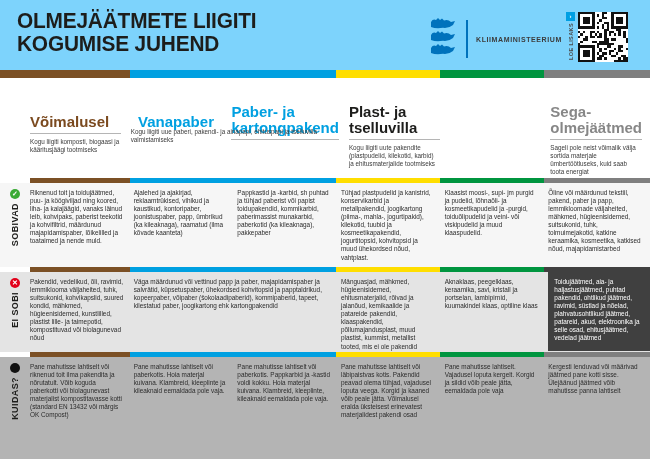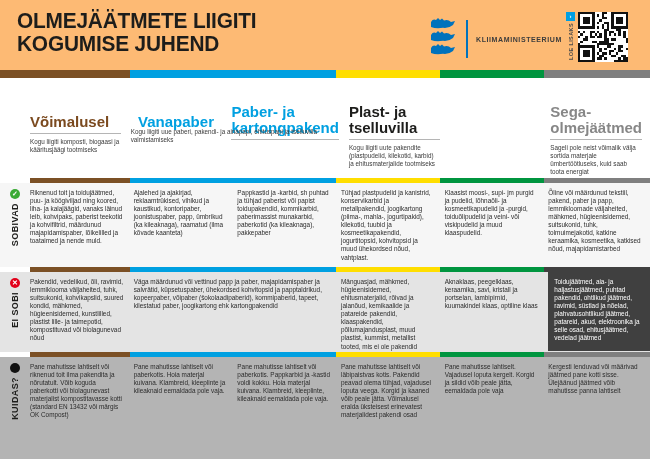--- a/index.html
+++ b/index.html
@@ -1,21 +1,21 @@
 <!DOCTYPE html>
 <html><head>
 <meta charset="utf-8">
 <style>
   html,body{margin:0;padding:0;}
   body{width:650px;height:459px;overflow:hidden;background:#fff;
        font-family:"Liberation Sans", sans-serif;color:#2d2d2d;position:relative;}
   .page{position:absolute;inset:0;display:flex;flex-direction:column;}
 
   
-  .hdr{height:70px;position:relative;background:#fdba74;}
+  .hdr{height:70px;position:relative;background:#7dd3fc;}
   .title{position:absolute;left:17px;top:10px;font-size:21.5px;line-height:1.06;
          font-weight:bold;color:#1d1d1b;letter-spacing:-0.2px;transform:scaleX(.97);transform-origin:left top;}
   .logo{position:absolute;left:428px;top:17px;display:flex;align-items:center;gap:8px;}
   .logo .bar{width:2px;height:38px;background:#0072BC;}
   .ministry{font-size:7px;letter-spacing:.6px;color:#3c3c3c;text-transform:uppercase;font-weight:bold;}
   .qrwrap{position:absolute;left:566px;top:12px;display:flex;gap:3px;}
   .qrleft{display:flex;flex-direction:column;align-items:center;gap:2px;}
   .qrarrow{width:9px;height:9px;background:#009FE3;color:#fff;font-size:6px;line-height:9px;text-align:center;font-weight:bold;}
   .qrlabel{writing-mode:vertical-rl;transform:rotate(180deg);font-size:5.5px;font-weight:bold;
            letter-spacing:.4px;color:#4a4a4a;}

